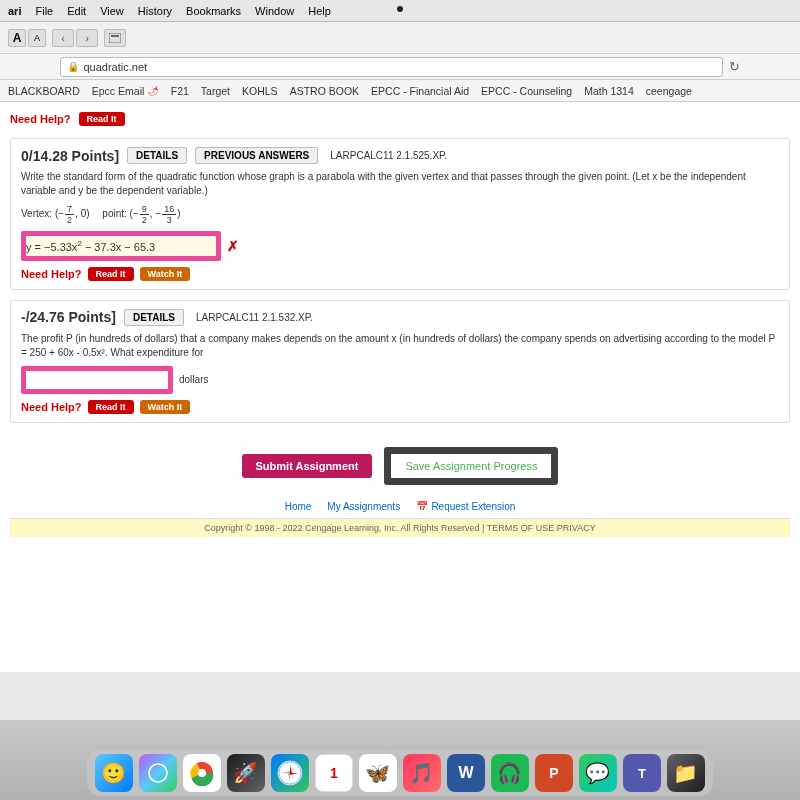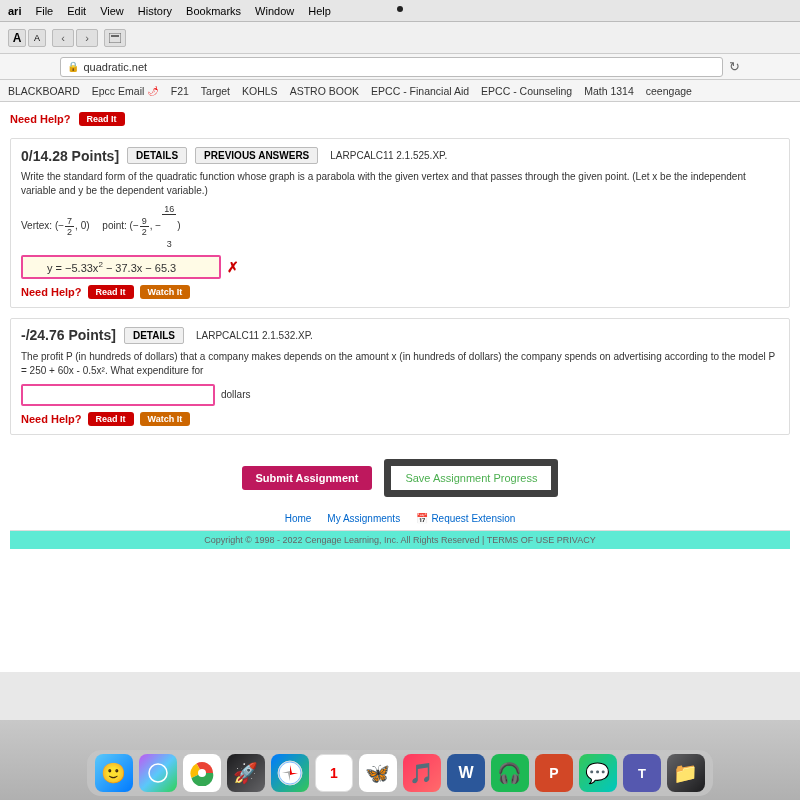--- a/index.html
+++ b/index.html
@@ -282,23 +282,23 @@
 
     .answer-box {
       display: flex;
       align-items: center;
       gap: 6px;
       margin-bottom: 6px;
     }
 
     .answer-input {
       background: #fffbe6;
-      border: 2px solid #ec4899;
+      border: 5px solid #ec4899;
       border-radius: 2px;
-      padding: 3px 24px;
+      padding: 3px 0;
       font-size: 11px;
       color: #333;
       min-width: 200px;
     }
 
     .x-mark {
       color: #cc0000;
       font-size: 14px;
       font-weight: bold;
     }
@@ -351,21 +351,21 @@
       margin-top: 8px;
     }
 
     .footer-links a {
       color: #0066cc;
       text-decoration: none;
       cursor: pointer;
     }
 
     .copyright-bar {
-      background: #5eead4;
+      background: #fef9c3;
       text-align: center;
       font-size: 9px;
       color: #666;
       padding: 4px 0;
       margin-top: 6px;
       border-top: 1px solid #ddd;
     }
 
     
     .dock {
@@ -503,21 +503,21 @@
           (−<span style="display:inline-flex;flex-direction:column;align-items:center;font-size:9px;vertical-align:middle;margin:0 1px;">
               <span style="border-bottom:1px solid #333;padding:0 2px;">7</span>
               <span style="padding:0 2px;">2</span>
             </span>, 0)
         </span>
         <span style="margin-left:10px;">point: </span>
         <span>
           (−<span style="display:inline-flex;flex-direction:column;align-items:center;font-size:9px;vertical-align:middle;margin:0 1px;">
               <span style="border-bottom:1px solid #333;padding:0 2px;">9</span>
               <span style="padding:0 2px;">2</span>
-            </span>, −<span style="display:inline-flex;flex-direction:column;align-items:center;font-size:9px;vertical-align:middle;margin:0 1px;gap:24px;">
+            </span>, −<span style="display:inline-flex;flex-direction:column;align-items:center;font-size:9px;vertical-align:middle;margin:0 1px;">
               <span style="border-bottom:1px solid #333;padding:0 2px;">16</span>
               <span style="padding:0 2px;">3</span>
             </span>)
         </span>
       </div>
 
       <div class="answer-box">
         <div class="answer-input">
           <span>
             y = −5.33x<sup style="font-size:8px;">2</sup> − 37.3x − 65.3

